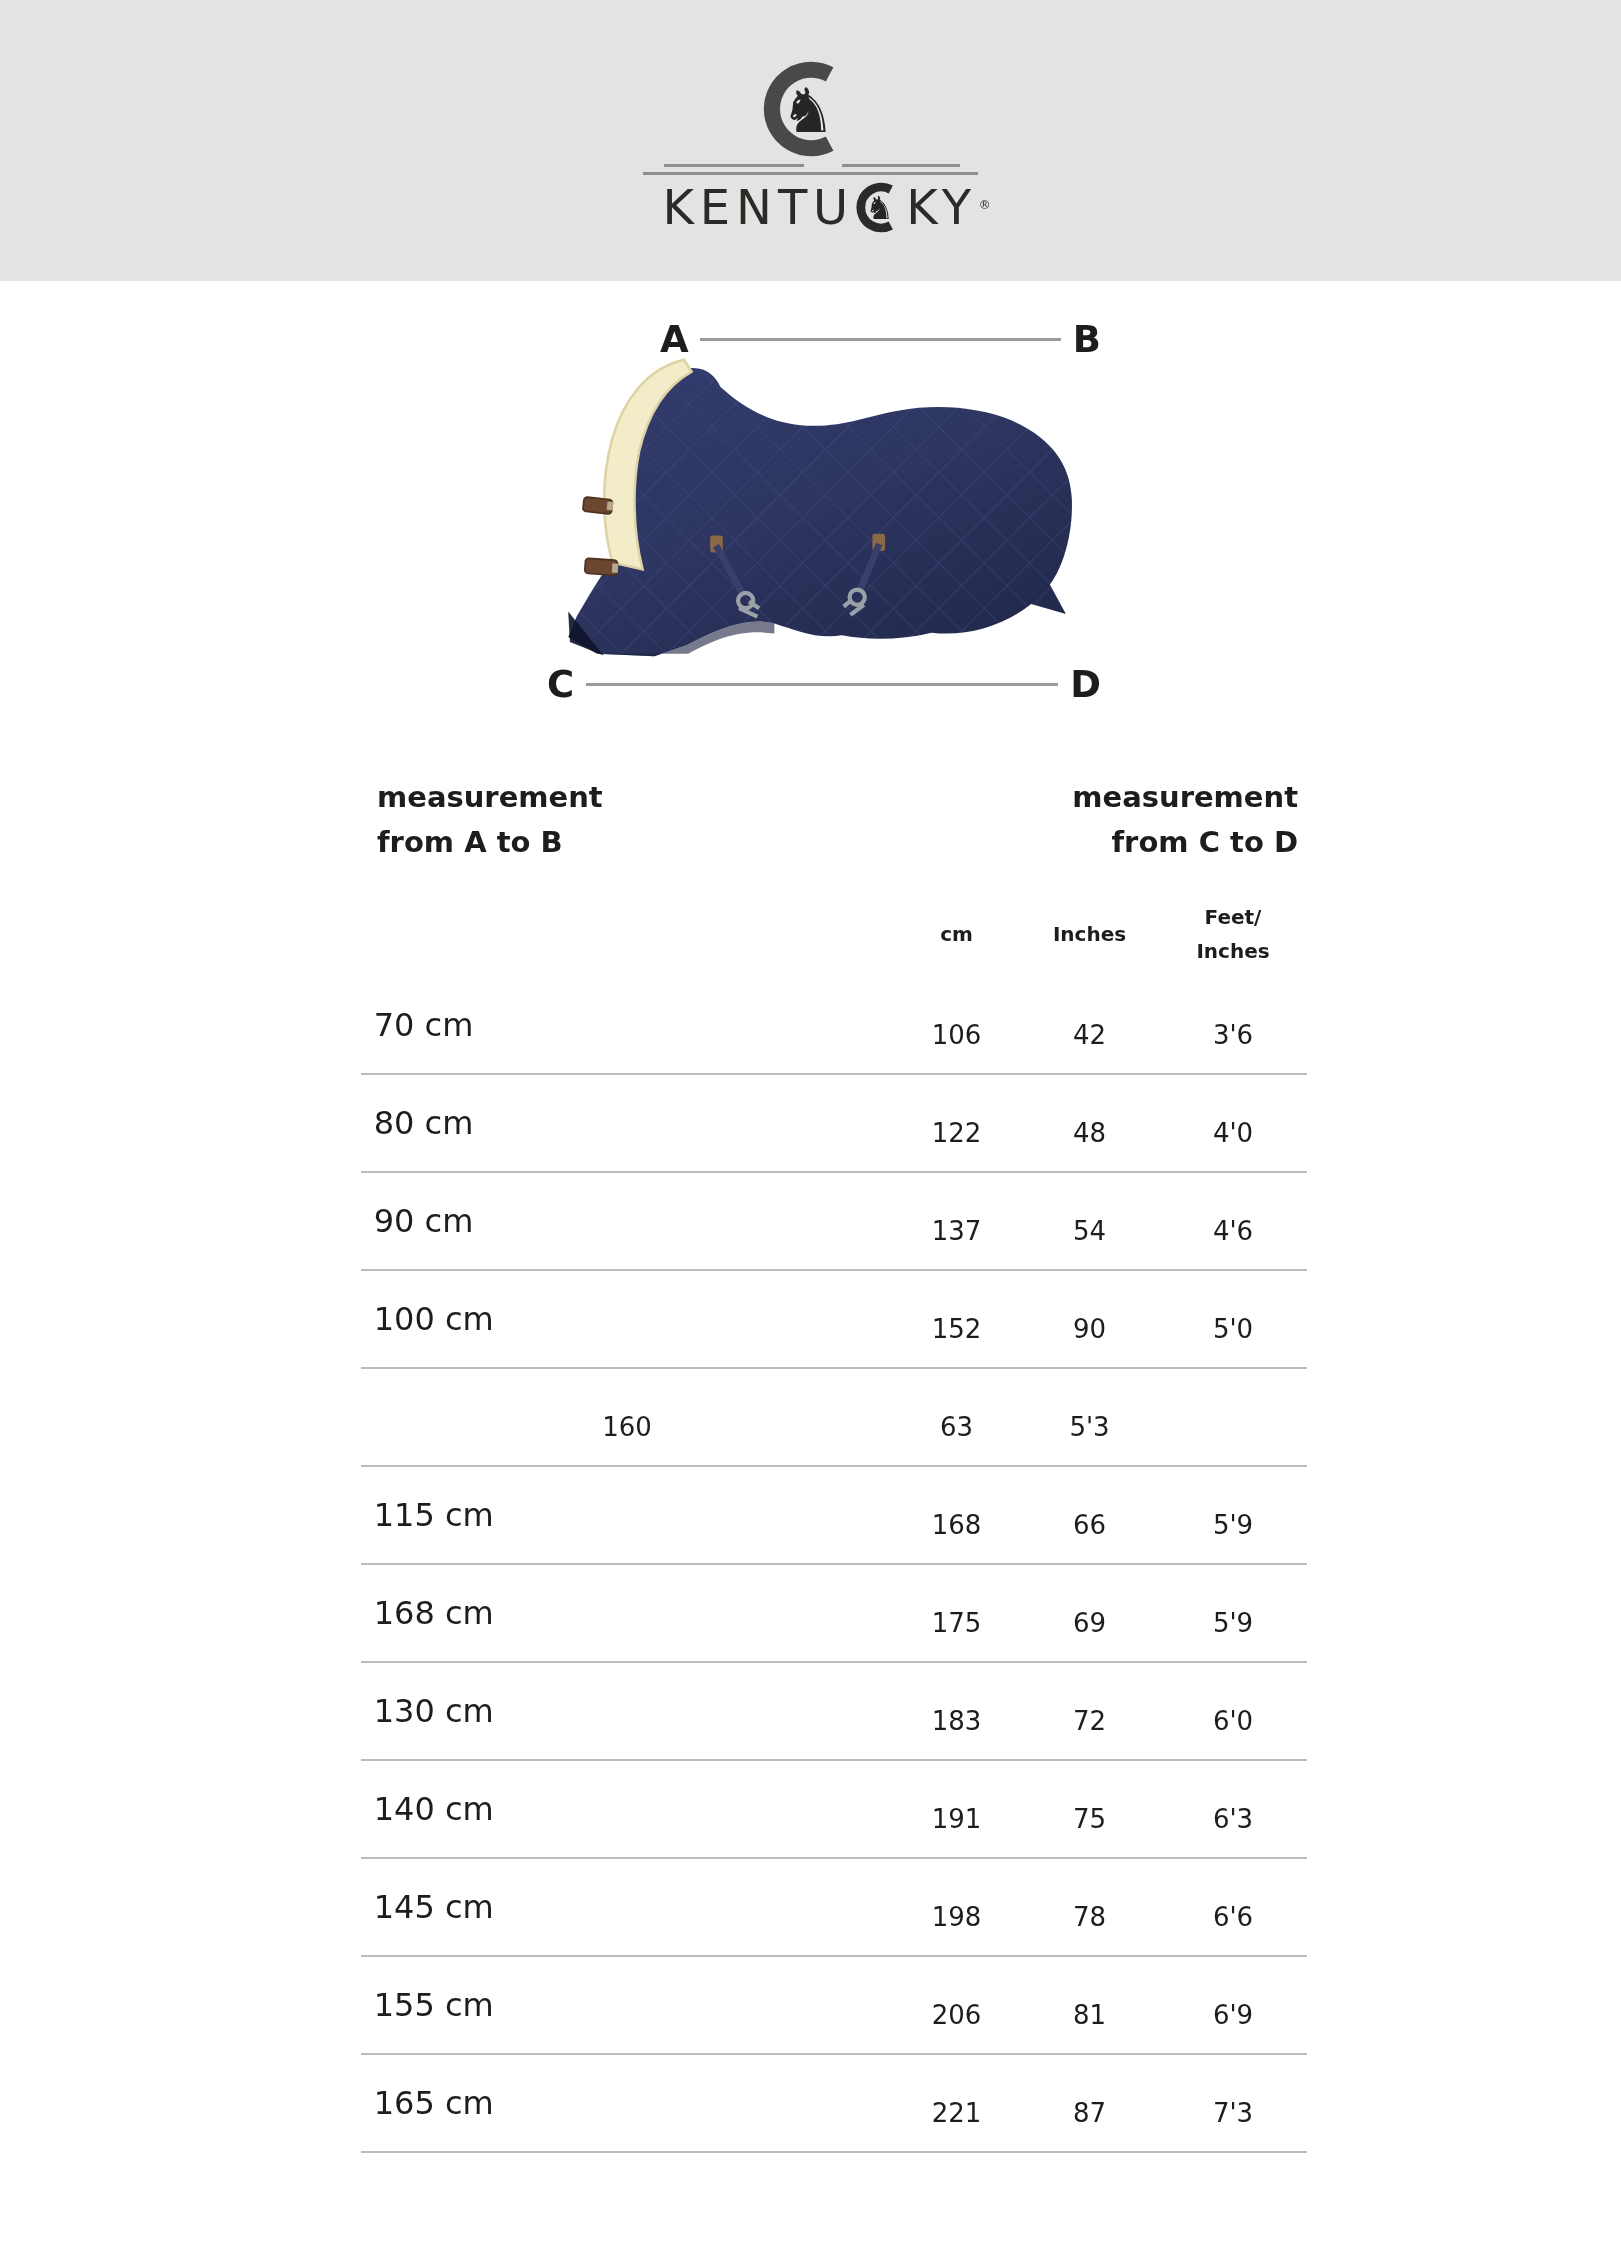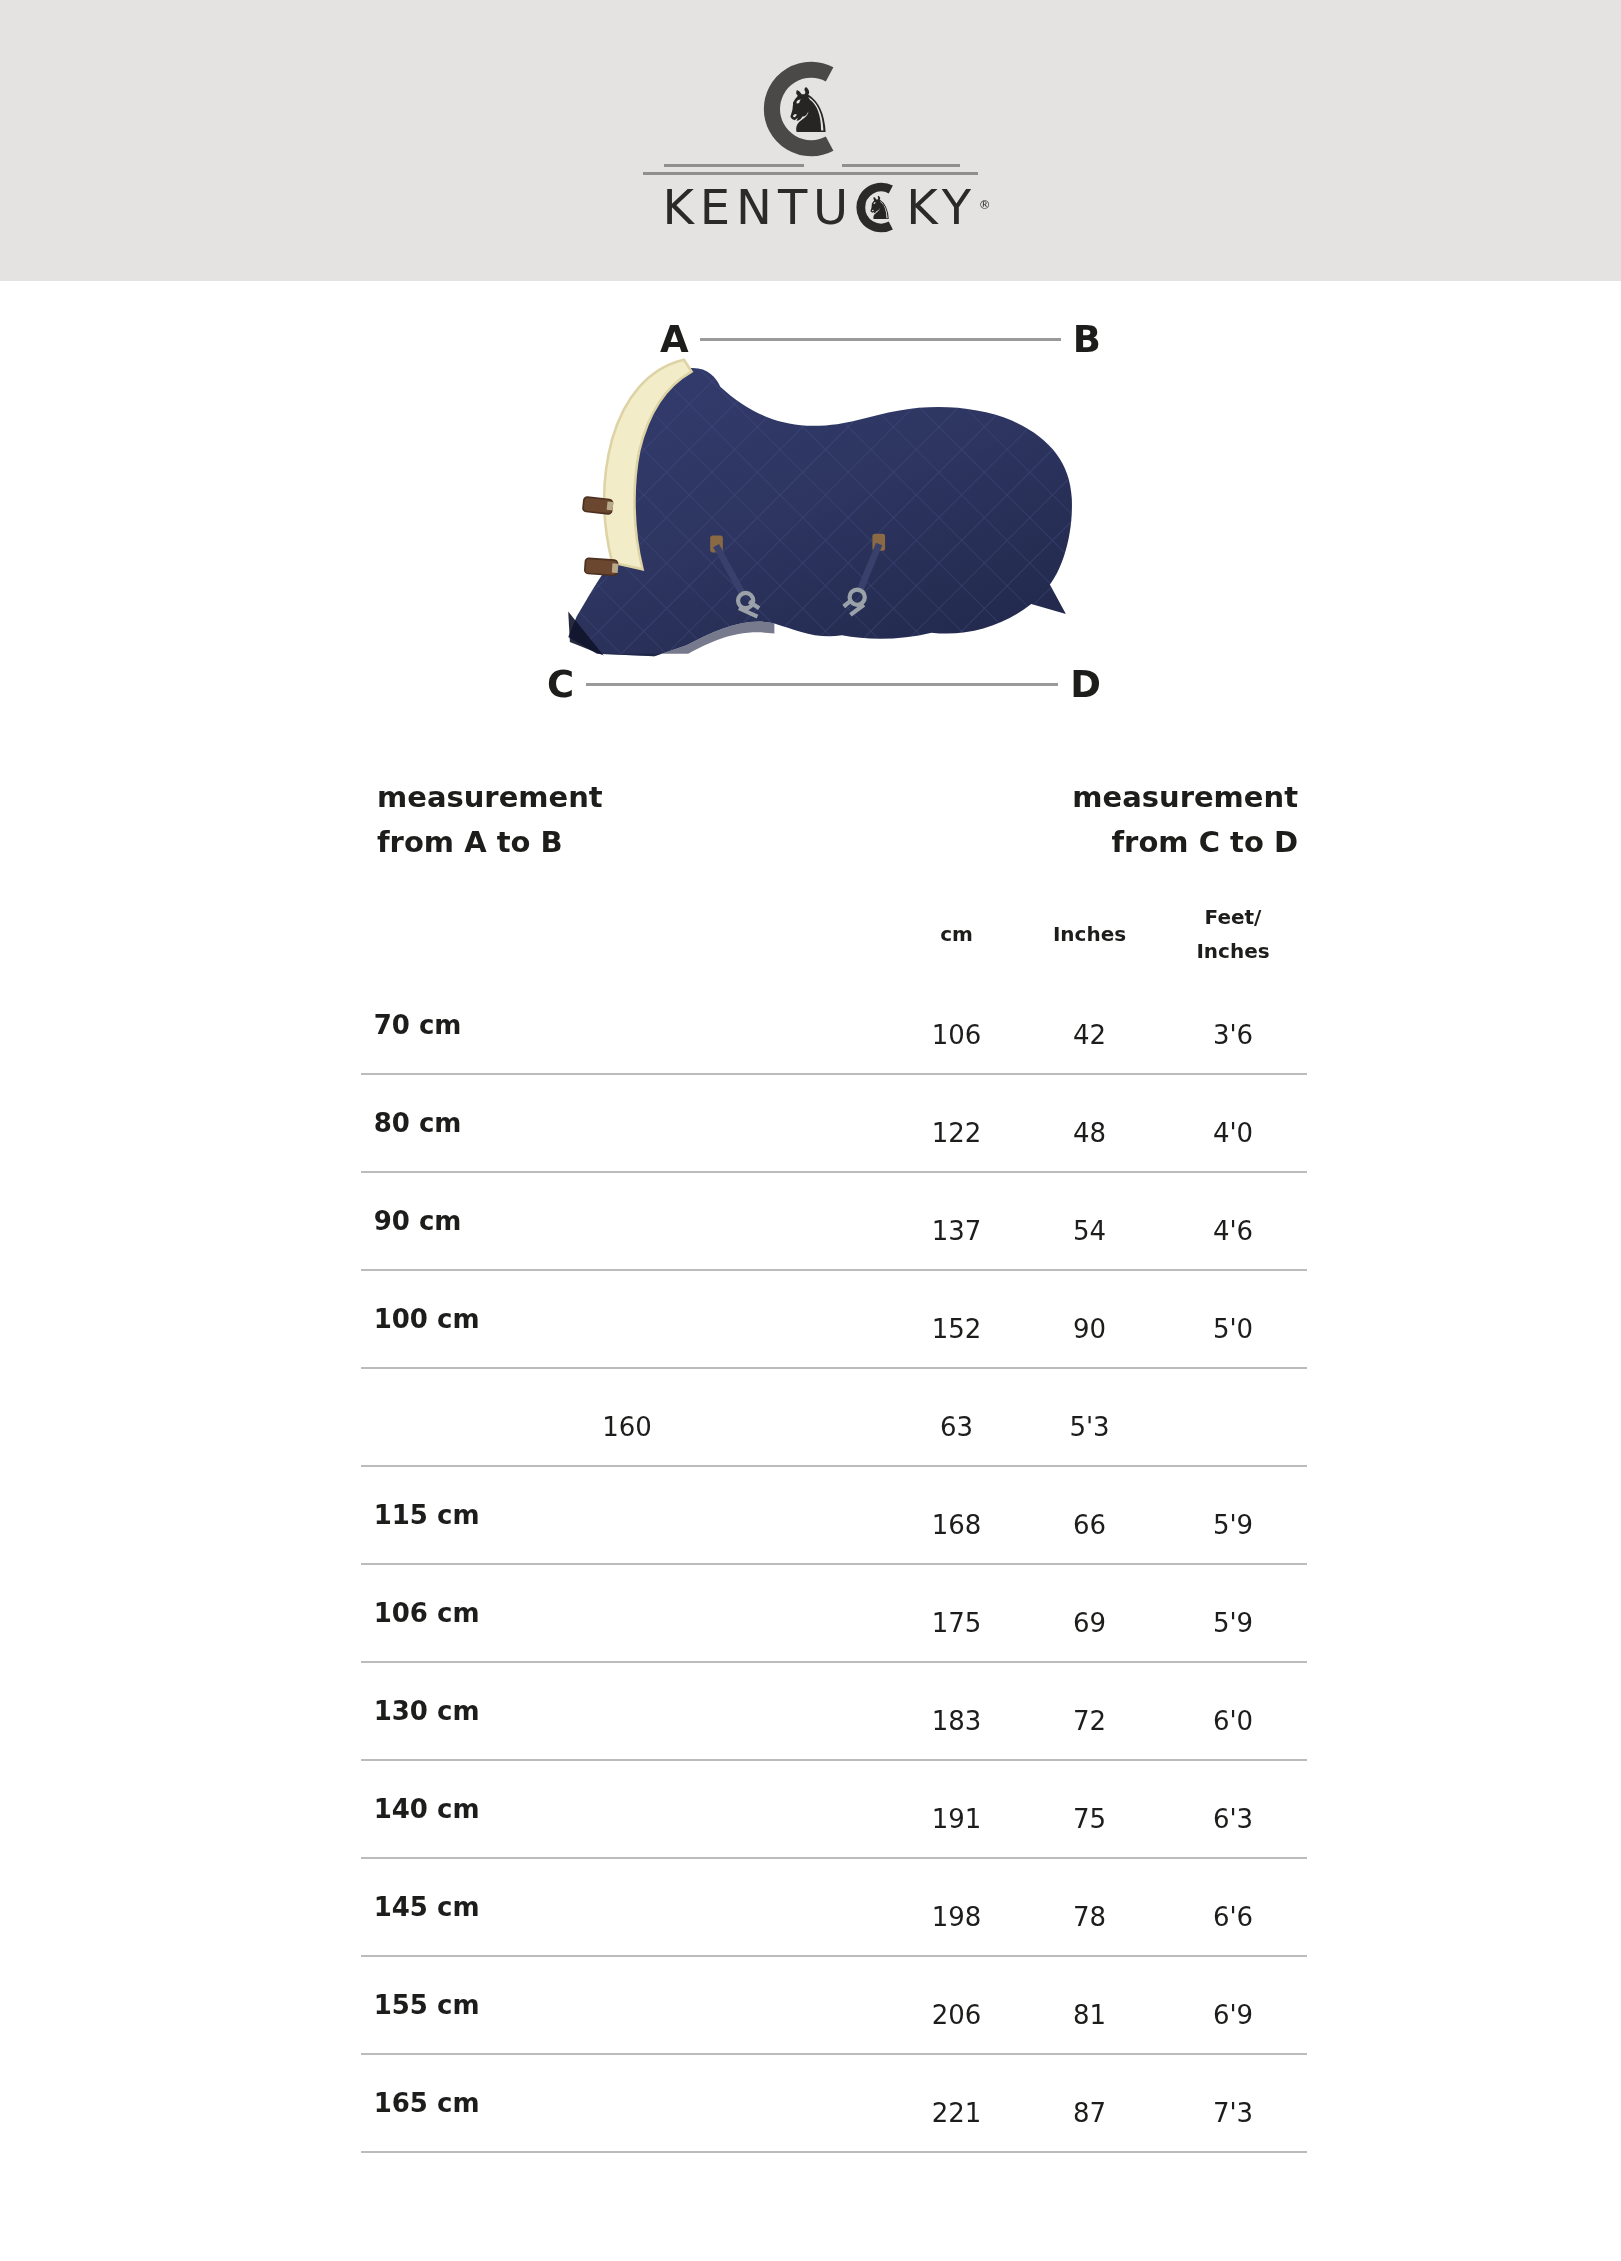--- a/index.html
+++ b/index.html
@@ -30,21 +30,21 @@
   
   .thead-left{position:absolute;left:377px;top:775px;font-size:29px;font-weight:600;line-height:45px;}
   .thead-right{position:absolute;right:323px;top:775px;font-size:29px;font-weight:600;line-height:45px;text-align:right;}
   .subhead{position:absolute;left:361px;top:893px;width:946px;height:81px;
            display:grid;grid-template-columns:532px 127px 139px 148px;align-items:center;}
   .subhead .sh{font-size:20px;font-weight:600;text-align:center;line-height:34px;}
   .rows{position:absolute;left:361px;top:977px;width:946px;}
   .row{height:96px;display:grid;grid-template-columns:532px 127px 139px 148px;
        align-items:center;border-bottom:2.5px solid var(--divider,#bcbcbc);}
   .cell{white-space:nowrap;}
-  .cell.label{font-size:26px;font-weight:700;padding-left:12.7px;}
+  .cell.label{font-size:32px;font-weight:400;padding-left:12.7px;}
   .cell.num{font-size:26px;font-weight:500;text-align:center;margin-top:20px;}
 
   svg text.horse{font-family:"DejaVu Sans",sans-serif;}
 </style>
 </head>
 <body>
 
 <div class="page">
 
   <header class="banner">
@@ -186,21 +186,21 @@
       </div>
 
       <div class="row">
         <div class="cell label">115 cm</div>
         <div class="cell num">168</div>
         <div class="cell num">66</div>
         <div class="cell num">5'9</div>
       </div>
 
       <div class="row">
-        <div class="cell label">106 cm</div>
+        <div class="cell label">168 cm</div>
         <div class="cell num">175</div>
         <div class="cell num">69</div>
         <div class="cell num">5'9</div>
       </div>
 
       <div class="row">
         <div class="cell label">130 cm</div>
         <div class="cell num">183</div>
         <div class="cell num">72</div>
         <div class="cell num">6'0</div>

